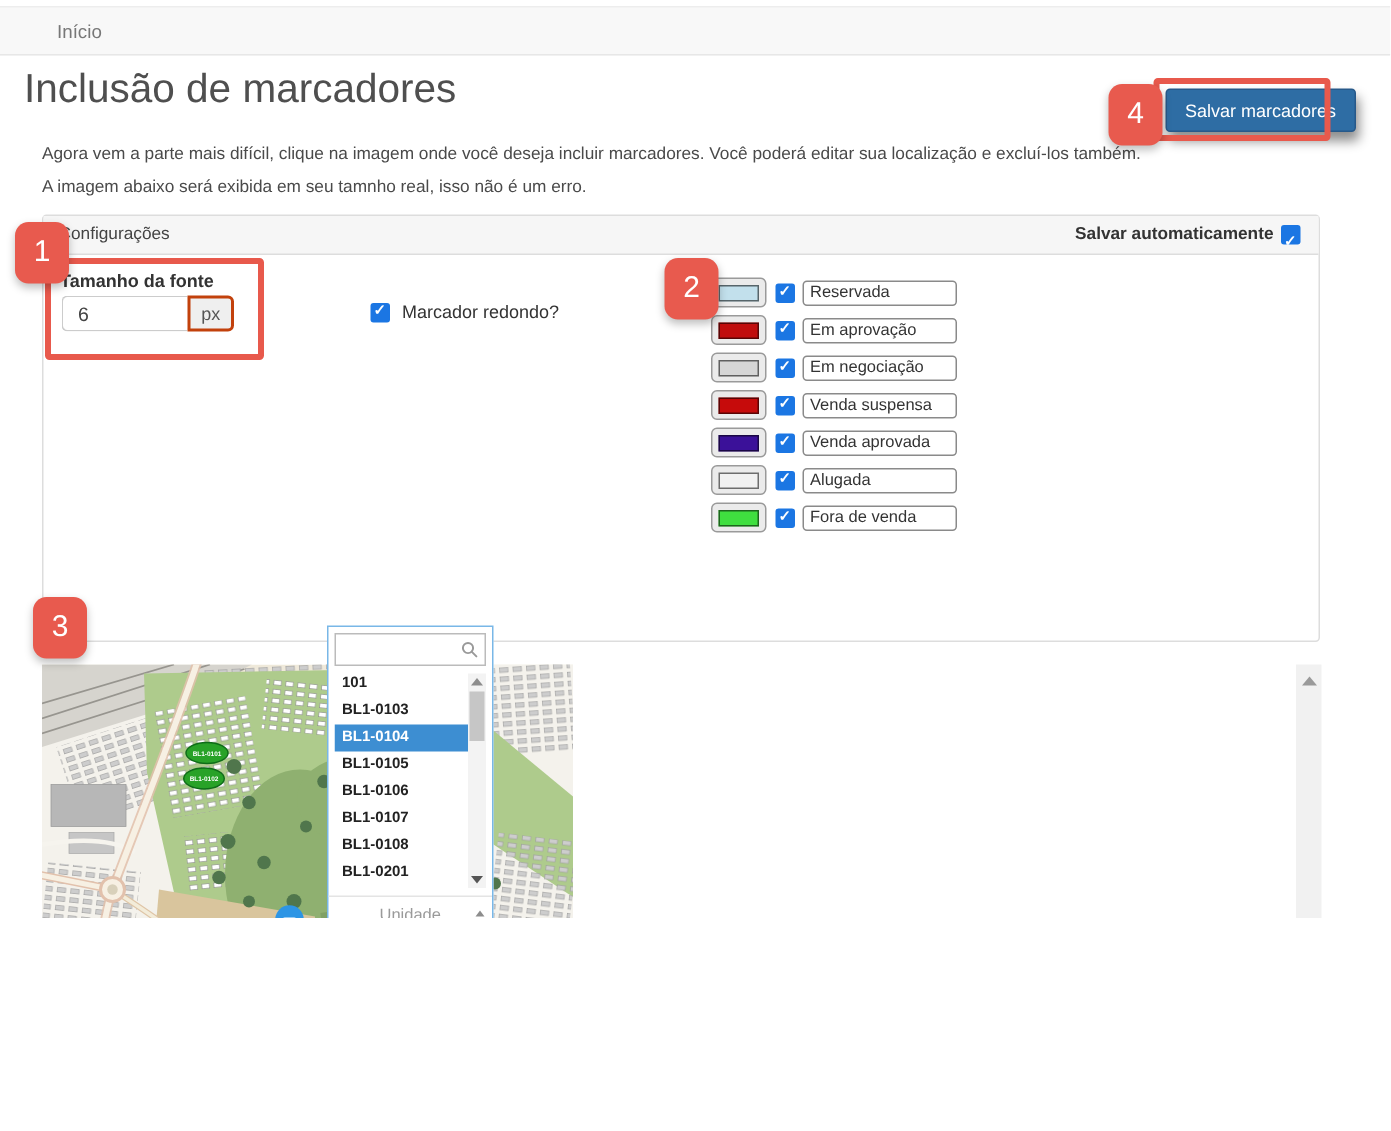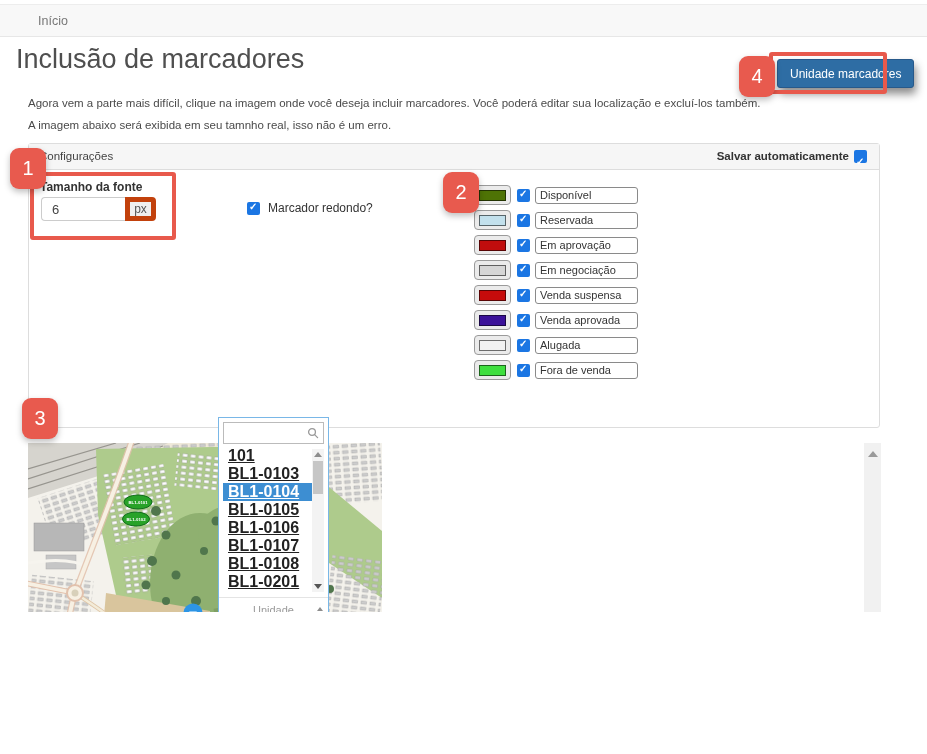--- a/index.html
+++ b/index.html
@@ -43,21 +43,21 @@
               display:flex; align-items:center; gap:5px; height:25px;justify-content:center; }
 
   .chk { width:13px; height:13px; background:#1b76e3; border-radius:2px; display:inline-block;
          position:relative; flex:none; cursor:pointer; }
   .chk::after { content:"✓"; position:absolute; left:2px; top:-1px; color:#fff; font-size:10px; font-weight:bold; }
 
   .fs-label { position:absolute; left:11px; top:36px; font-size:12px; font-weight:bold; color:#333; }
   .fs-group { position:absolute; left:12px; top:53px; display:flex; }
   .fs-input { width:84px; height:24px; border:1px solid #ccc; border-right:none; border-radius:4px 0 0 4px;
               padding-left:10px; font-size:13px; color:#444; font-family:inherit; }
-  .fs-addon { width:31px; height:24px; background:#efefef; border:5px solid #c2410c; border-radius:0 4px 4px 0;
+  .fs-addon { width:31px; height:24px; background:#efefef; border:2px solid #c2410c; border-radius:0 4px 4px 0;
               font-size:12px; color:#555; display:flex; align-items:center; justify-content:center; }
 
   .round-marker { position:absolute; left:218px; top:57px; display:flex; align-items:center; gap:8px;
                   font-size:12px; color:#333; }
 
   .status-list { position:absolute; left:445px; top:41px; }
   .status-row { display:flex; align-items:center; height:20px; margin-bottom:5px; }
   .swatch-btn { width:37px; height:20px; background:#ebebeb; border:1px solid #9a9a9a; border-radius:4px;
                 display:flex; align-items:center; justify-content:center; cursor:pointer; padding:0; }
   .swatch-color { width:27px; height:11px; border:1px solid rgba(0,0,0,0.55); }
@@ -75,22 +75,22 @@
       border-left:5px solid transparent; border-right:5px solid transparent; border-bottom:6px solid #9a9a9a; }
 
   
   .unit-dd { position:absolute; left:218px; top:417px; width:111px; height:205px; background:#fff;
              border:1px solid #79b7e7; z-index:20; }
   .dd-search-wrap { position:relative; margin:4px 4px 3px 4px; }
   .dd-search { width:101px; height:22px; border:1px solid #bbb; padding:0 18px 0 4px; font-size:11px;
                font-family:inherit; }
   .dd-search-icon { position:absolute; right:5px; top:5px; }
   .dd-list { position:relative; margin:0 4px; height:147px; overflow:hidden; }
-  .dd-item { height:18px; line-height:18px; font-size:16px; font-weight:bold; color:#222;
-             padding-left:5px; padding-right:16px; white-space:nowrap; cursor:pointer;text-decoration:underline; }
+  .dd-item { height:18px; line-height:18px; font-size:10px; font-weight:bold; color:#222;
+             padding-left:5px; padding-right:16px; white-space:nowrap; cursor:pointer; }
   .dd-item.selected { background:#3d8ed2; color:#fff; }
   .dd-scrollbar { position:absolute; right:0; top:2px; width:12px; height:143px; background:#f3f3f3; }
   .dd-scrollbar .sb-up { position:absolute; left:2px; top:3px; width:0; height:0;
       border-left:4px solid transparent; border-right:4px solid transparent; border-bottom:5px solid #8d8d8d; }
   .dd-scrollbar .sb-thumb { position:absolute; left:1px; top:12px; width:10px; height:33px; background:#c6c6c6; }
   .dd-scrollbar .sb-down { position:absolute; left:2px; bottom:3px; width:0; height:0;
       border-left:4px solid transparent; border-right:4px solid transparent; border-top:5px solid #555; }
   .dd-footer { position:relative; height:24px; margin-top:3px; border-top:1px solid #e4e4e4;
                display:flex; align-items:center; justify-content:center; font-size:11px; color:#9a9a9a; }
   .dd-footer .foot-arrow { position:absolute; right:5px; top:9px; width:0; height:0;
@@ -102,21 +102,21 @@
 <div id="screen">
 
   <div class="navbar">
     <a href="#">Início</a>
   </div>
 
   <div class="page-title">Inclusão de marcadores</div>
   <div class="para p1">Agora vem a parte mais difícil, clique na imagem onde você deseja incluir marcadores. Você poderá editar sua localização e excluí-los também.</div>
   <div class="para p2">A imagem abaixo será exibida em seu tamnho real, isso não é um erro.</div>
 
-  <button class="save-btn">Unidade marcadores</button>
+  <button class="save-btn">Salvar marcadores</button>
   <div class="ann-box b4"></div>
   <div class="badge-num n4">4</div>
 
   <div class="panel">
     <div class="panel-header">
       <span>Configurações</span>
       <span class="autosave">
         <span>Salvar automaticamente</span>
         <span class="chk"></span>
       </span>
@@ -128,27 +128,20 @@
       <span class="fs-addon">px</span>
     </div>
     <div class="ann-box b1" style="left:1px;top:28px;"></div>
 
     <div class="round-marker">
       <span class="chk"></span>
       <span>Marcador redondo?</span>
     </div>
 
     <div class="status-list">
-      <div class="status-row">
-        <button class="swatch-btn">
-            <span class="swatch-color" style="background: rgb(78, 115, 5);"></span>
-          </button>
-        <span class="chk"></span>
-        <input class="status-input" value="Disponível" style="">
-      </div>
       <div class="status-row">
         <button class="swatch-btn">
             <span class="swatch-color" style="background: rgb(194, 224, 236);"></span>
           </button>
         <span class="chk"></span>
         <input class="status-input" value="Reservada" style="">
       </div>
       <div class="status-row">
         <button class="swatch-btn">
             <span class="swatch-color" style="background: rgb(192, 13, 13);"></span>

